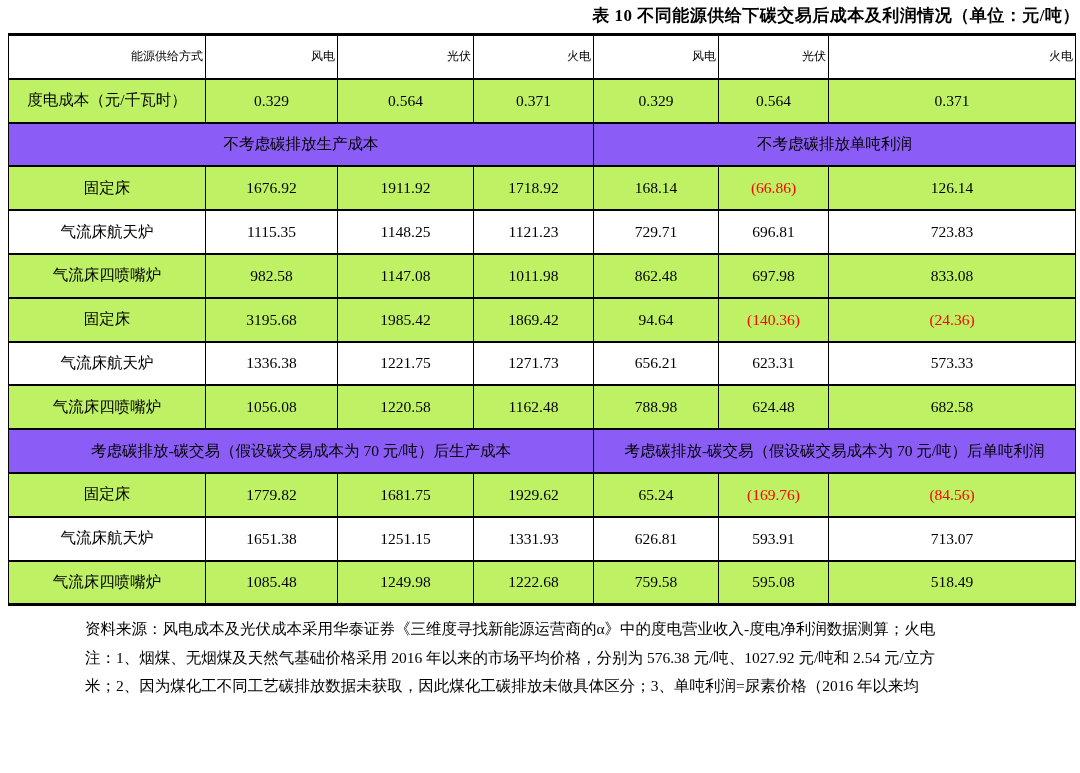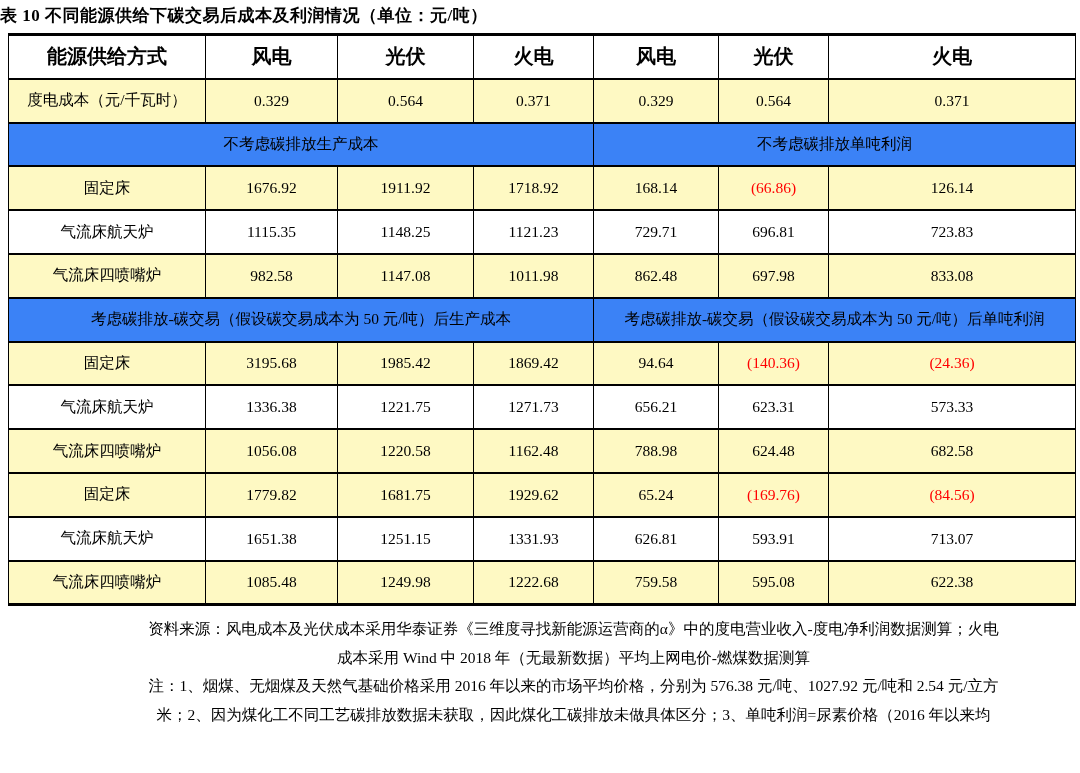--- a/index.html
+++ b/index.html
@@ -10,21 +10,21 @@
     height: 773px;
     font-family: "Liberation Serif", "DejaVu Serif", serif;
     color: #000000;
   }
   .page {
     width: 1080px;
     height: 773px;
     overflow: hidden;
   }
   .table-title {
-    text-align: left;
+    text-align: right;
     font-weight: bold;
     font-size: 17px;
     padding-top: 4px;
     letter-spacing: 0.5px;
   }
   table.data-table {
     border-collapse: collapse;
     table-layout: fixed;
     width: 1067px;
     margin: 6px 0 0 8px;
@@ -40,37 +40,38 @@
     border-bottom: 2px solid #000;
     text-align: center;
     vertical-align: middle;
     height: 41.8px;
     font-size: 15.5px;
     padding: 0 2px;
     overflow: hidden;
     white-space: nowrap;
   }
   tr.header-row td {
-    font-weight: bold;
-    font-size: 20px;
-  }
-  tr.blue-row td { background: #fef9c3; }
+    font-weight: normal;
+    font-size: 12px;
+    text-align: right;
+  }
+  tr.blue-row td { background: #bef264; }
   tr.section-row td {
     border-left: none;
     border-right: none;
-    background: #3b82f6;
+    background: #8b5cf6;
   }
   tr.section-row td.sec-left { border-right: 1px solid #000; }
   td.neg { color: #FF0000; }
   .footnotes {
     margin: 9px 18px 0 85px;
     font-size: 15.5px;
     line-height: 28.5px;
   }
-  .footnotes div { white-space: nowrap; text-align: center; }
+  .footnotes div { white-space: nowrap; }
 </style>
 </head>
 <body>
 
 <div class="page">
 
   <div class="table-title">表 10  不同能源供给下碳交易后成本及利润情况（单位：元/吨）</div>
 
   <table class="data-table">
     <colgroup>
@@ -132,24 +133,20 @@
       <tr class="blue-row">
         <td>气流床四喷嘴炉</td>
         <td>982.58</td>
         <td>1147.08</td>
         <td>1011.98</td>
         <td>862.48</td>
         <td>697.98</td>
         <td>833.08</td>
       </tr>
 
-      <tr class="section-row">
-        <td class="sec-left" colspan="4">考虑碳排放-碳交易（假设碳交易成本为 50 元/吨）后生产成本</td>
-        <td colspan="3">考虑碳排放-碳交易（假设碳交易成本为 50 元/吨）后单吨利润</td>
-      </tr>
 
       <tr class="blue-row">
         <td>固定床</td>
         <td>3195.68</td>
         <td>1985.42</td>
         <td>1869.42</td>
         <td>94.64</td>
         <td class="neg">(140.36)</td>
         <td class="neg">(24.36)</td>
       </tr>
@@ -167,20 +164,24 @@
       <tr class="blue-row">
         <td>气流床四喷嘴炉</td>
         <td>1056.08</td>
         <td>1220.58</td>
         <td>1162.48</td>
         <td>788.98</td>
         <td>624.48</td>
         <td>682.58</td>
       </tr>
 
+      <tr class="section-row">
+        <td class="sec-left" colspan="4">考虑碳排放-碳交易（假设碳交易成本为 70 元/吨）后生产成本</td>
+        <td colspan="3">考虑碳排放-碳交易（假设碳交易成本为 70 元/吨）后单吨利润</td>
+      </tr>
 
       <tr class="blue-row">
         <td>固定床</td>
         <td>1779.82</td>
         <td>1681.75</td>
         <td>1929.62</td>
         <td>65.24</td>
         <td class="neg">(169.76)</td>
         <td class="neg">(84.56)</td>
       </tr>
@@ -195,27 +196,26 @@
         <td>713.07</td>
       </tr>
 
       <tr class="blue-row">
         <td>气流床四喷嘴炉</td>
         <td>1085.48</td>
         <td>1249.98</td>
         <td>1222.68</td>
         <td>759.58</td>
         <td>595.08</td>
-        <td>622.38</td>
+        <td>518.49</td>
       </tr>
 
     </tbody>
   </table>
 
   <div class="footnotes">
     <div>资料来源：风电成本及光伏成本采用华泰证券《三维度寻找新能源运营商的α》中的度电营业收入-度电净利润数据测算；火电</div>
-    <div>成本采用 Wind 中 2018 年（无最新数据）平均上网电价-燃煤数据测算</div>
     <div>注：1、烟煤、无烟煤及天然气基础价格采用 2016 年以来的市场平均价格，分别为 576.38 元/吨、1027.92 元/吨和 2.54 元/立方</div>
     <div>米；2、因为煤化工不同工艺碳排放数据未获取，因此煤化工碳排放未做具体区分；3、单吨利润=尿素价格（2016 年以来均</div>
 
   </div>
 
 </div>
 
 </body></html>

